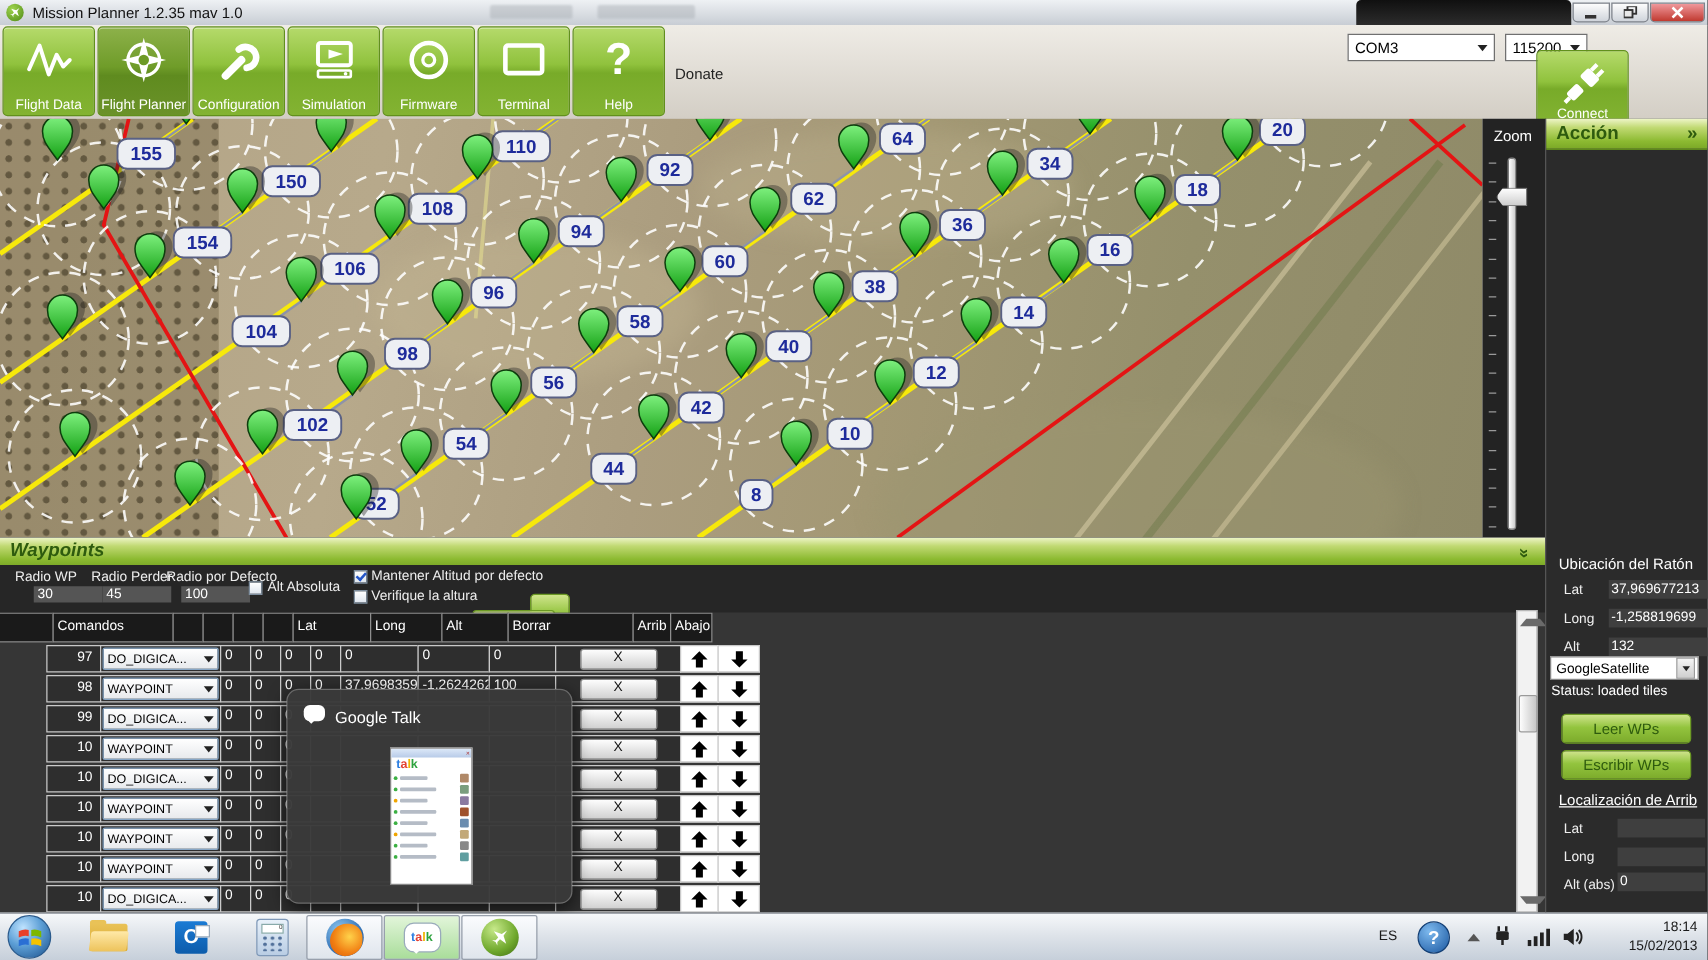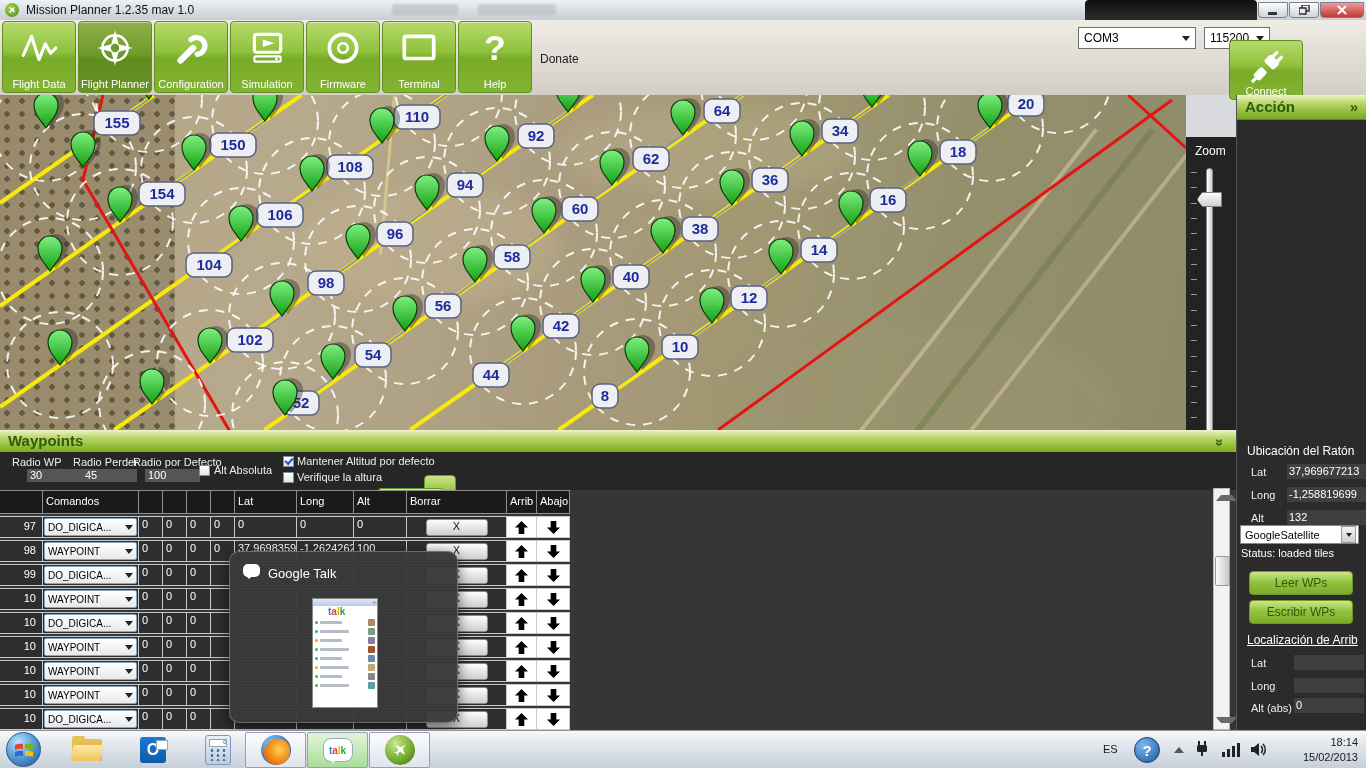--- a/index.html
+++ b/index.html
@@ -26,21 +26,21 @@
   #connect-btn{position:absolute;left:1229px;top:1px;width:74px;height:60px;border-radius:4px;background:linear-gradient(180deg,#b5da6b 0%,#90c23d 42%,#78ab29 52%,#83b332 100%);border:1px solid #61901c;display:flex;flex-direction:column;align-items:center;justify-content:flex-end;padding-bottom:2px;box-sizing:border-box;margin-top:19px;}
   
   #map{position:absolute;left:0;top:95px;width:1186px;height:335px;overflow:hidden;background:linear-gradient(100deg,#b3a486 0%,#b7a98b 25%,#ab9d7f 45%,#a39874 60%,#95906c 78%,#8f8a68 100%);}
   #grove{position:absolute;left:0;top:0;width:175px;height:100%;background-color:rgba(110,96,66,.38);background-image:radial-gradient(circle at 7px 6px,rgba(55,47,28,.55) 0 2.5px,transparent 3px);background-size:15px 13px;}
   .patch{position:absolute;border-radius:50%;filter:blur(9px);}
   .track{position:absolute;opacity:.65;}
   #map-ov{position:absolute;left:0;top:0;}
   #map-info{position:absolute;left:2px;top:9px;background:rgba(35,35,35,.78);color:#fff;font-size:11px;line-height:12px;padding:3px 6px 4px 4px;z-index:5;}
   #map-attr{position:absolute;left:6px;bottom:11px;font-size:11px;color:#2334cc;text-shadow:0 0 2px rgba(255,255,255,.7);z-index:5;}
   
-  #zoom-panel{position:absolute;left:1186px;top:95px;width:50px;height:335px;background:#232323;margin-top:42px;}
+  #zoom-panel{position:absolute;left:1186px;top:95px;width:50px;height:335px;background:#232323;}
   #zoom-label{position:absolute;left:9px;top:7px;color:#fff;font-size:12px;}
   .ztick{position:absolute;left:5px;width:6px;height:1px;background:#9a9a9a;}
   #ztrack{position:absolute;left:20px;top:31px;width:5px;height:296px;background:linear-gradient(90deg,#fff,#cfcfcf);border:1px solid #8a8a8a;border-radius:3px;}
   #zthumb{position:absolute;left:11px;top:55px;width:23px;height:13px;background:linear-gradient(180deg,#fdfdfd,#cfcfcf);border:1px solid #808080;clip-path:polygon(0 50%,22% 0,100% 0,100% 100%,22% 100%);}
   
   .gbar{background:linear-gradient(180deg,#eef5c8 0%,#c0d972 30%,#8cba31 75%,#7ba827 100%);border-bottom:1px solid #5d871c;color:#2e5b0e;font-weight:bold;}
   
   #right-panel{position:absolute;left:1236px;top:95px;width:130px;height:635px;background:#2b2b2b;border-left:1px solid #555;box-sizing:border-box;}
   #accion-bar{position:absolute;left:0;top:0;width:100%;height:25px;font-size:15px;line-height:24px;padding-left:8px;box-sizing:border-box;}
   #accion-exp{position:absolute;right:8px;top:0;font-size:15px;}
@@ -48,55 +48,55 @@
   .rp-field{position:absolute;background:#3f3f3f;color:#fff;font-size:11px;height:15px;line-height:15px;padding:0 2px;overflow:hidden;white-space:nowrap;}
   #rp-mouse-title{position:absolute;left:10px;top:349px;width:118px;color:#fff;font-size:12px;white-space:nowrap;overflow:hidden;}
   #rp-combo{position:absolute;left:3px;top:430px;width:119px;height:19px;background:#fff;border:1px solid #888;font-size:11px;color:#000;display:flex;align-items:center;justify-content:space-between;padding:0 2px 0 4px;box-sizing:border-box;}
   #rp-combo .dbtn{width:13px;height:15px;background:linear-gradient(180deg,#f4f4f4,#cfcfcf);border:1px solid #9a9a9a;display:flex;align-items:center;justify-content:center;}
   #rp-combo .dd{width:0;height:0;border-left:3px solid transparent;border-right:3px solid transparent;border-top:4px solid #222;}
   #rp-status{position:absolute;left:4px;top:452px;color:#fff;font-size:11px;}
   .gr-btn{position:absolute;left:12px;width:102px;height:22px;border-radius:4px;background:linear-gradient(180deg,#cfe48c,#93c43e 45%,#7cab2b);border:1px solid #6c9a24;color:#2e5b0e;font-size:12px;display:flex;align-items:center;justify-content:center;}
   #rp-home-title{position:absolute;left:10px;top:538px;width:118px;color:#fff;font-size:12px;text-decoration:underline;white-space:nowrap;overflow:hidden;}
   
   #bottom-panel{position:absolute;left:0;top:430px;width:1236px;height:300px;background:#363636;overflow:hidden;}
-  #wp-bar{position:absolute;left:0;top:0;width:100%;height:24px;font-size:15px;line-height:21px;padding-left:8px;box-sizing:border-box;}
+  #wp-bar{position:absolute;left:0;top:0;width:100%;height:24px;font-size:15px;line-height:21px;padding-left:8px;box-sizing:border-box;font-style:italic;}
   #wp-collapse{position:absolute;right:12px;top:2px;transform:rotate(90deg);font-size:14px;}
   #wp-controls{position:absolute;left:0;top:22px;width:100%;height:38px;background:#262626;}
   .wc-lab{position:absolute;color:#eee;font-size:11px;white-space:nowrap;}
   .wc-field{position:absolute;background:#555;color:#fff;font-size:11px;height:13px;line-height:13px;padding:0 3px;width:49px;}
   .cb{position:absolute;width:11px;height:11px;background:linear-gradient(180deg,#fff,#dfe6ee);border:1px solid #7e8e9e;box-sizing:border-box;}
   .cb .chk{position:absolute;left:1px;top:1px;width:6px;height:3px;border-left:2px solid #2456c8;border-bottom:2px solid #2456c8;transform:rotate(-48deg);}
   #abajo-tab{position:absolute;left:424px;top:23px;width:30px;height:15px;border-radius:4px 4px 0 0;background:linear-gradient(180deg,#cfe48c,#93c43e);border:1px solid #6c9a24;}
   #abajo-btn{position:absolute;left:378px;top:36px;width:64px;height:16px;border-radius:3px;background:linear-gradient(180deg,#cfe48c,#93c43e 45%,#7cab2b);border:1px solid #6c9a24;color:#2e5b0e;font-size:11px;text-align:center;line-height:15px;text-decoration:underline;}
   
   #wp-table{position:absolute;left:0;top:60px;width:1213px;height:240px;overflow:hidden;}
   .wp-head,.wp-row{display:grid;grid-template-columns:43px 96px 24px 24px 24px 24px 62px 57px 53px 100px 30px 33px;}
   .wp-head{height:24px;margin-bottom:2px;}
-  .wp-row{height:22px;margin-bottom:2px;}
+  .wp-row{height:22px;margin-bottom:2px;padding-left:38px;}
   .c{border:1px solid #c9c9c9;margin-left:-1px;background:#2e2e2e;color:#fff;font-size:11px;padding:1px 3px;overflow:hidden;white-space:nowrap;box-sizing:border-box;}
   .wp-head .c{background:#1a1a1a;border-color:#8e8e8e;line-height:19px;}
   .c.num{text-align:right;padding-right:6px;line-height:17px;}
   .c.cmdc{padding:1px 1px;background:#2e2e2e;}
   .cmd{height:100%;background:linear-gradient(180deg,#fff,#e7e9ec);border:1px solid #86a6c6;border-radius:2px;color:#000;font-size:10px;display:flex;align-items:center;justify-content:space-between;padding:0 3px;box-sizing:border-box;}
   .cmd .dd{width:0;height:0;border-left:4px solid transparent;border-right:4px solid transparent;border-top:5px solid #222;}
   .c.bor{display:flex;align-items:center;justify-content:center;padding:0;}
   .xbtn{width:60px;height:15px;background:linear-gradient(180deg,#fdfdfd,#d0d0d0);border:1px solid #8a8a8a;border-radius:3px;color:#111;font-size:11px;line-height:13px;text-align:center;}
   .c.arr{background:#fff;display:flex;align-items:center;justify-content:center;padding:0;}
   
   #wp-scroll{position:absolute;left:1213px;top:58px;width:17px;height:242px;background:#f2f2f2;border:1px solid #b8b8b8;box-sizing:border-box;}
   .sb-arrow{position:absolute;left:2px;width:11px;height:0;border-left:5px solid transparent;border-right:5px solid transparent;}
   #sb-up{top:6px;border-bottom:6px solid #6a6a6a;}
   #sb-down{bottom:6px;border-top:6px solid #6a6a6a;}
   #sb-thumb{position:absolute;left:1px;top:67px;width:13px;height:28px;background:linear-gradient(90deg,#fdfdfd,#c6c6c6);border:1px solid #9a9a9a;border-radius:2px;}
   
   #gtalk-popup{position:absolute;left:229px;top:551px;width:227px;height:170px;background:rgba(58,58,58,.97);border:1px solid rgba(255,255,255,.25);border-radius:10px;box-shadow:0 4px 14px rgba(0,0,0,.6);z-index:50;}
   #gtalk-title{position:absolute;left:38px;top:14px;color:#fff;font-size:13px;}
   #gtalk-thumb{position:absolute;left:82px;top:46px;width:64px;height:108px;background:#fff;border:1px solid #888;font-size:4px;overflow:hidden;}
   #gt-titlebar{height:7px;background:linear-gradient(180deg,#dce8f8,#b8cbe8);display:flex;justify-content:space-between;align-items:center;padding:0 1px;color:#345;}
-  #gt-logo{padding:1px 15px;font-weight:bold;font-size:10px;line-height:10px;}
+  #gt-logo{padding:1px 4px;font-weight:bold;font-size:10px;line-height:10px;}
   .gt-row{display:flex;align-items:center;gap:2px;padding:1px 2px;}
   .gt-dot{width:3px;height:3px;border-radius:50%;}
   .gt-bar{height:3px;background:#b5bcc6;border-radius:1px;}
   .gt-ava{width:7px;height:7px;margin-left:auto;border-radius:1px;}
   
   #taskbar{position:absolute;left:0;top:730px;width:1366px;height:38px;background:linear-gradient(180deg,#f6f8fa 0%,#dfe4ea 45%,#c6cfda 100%);border-top:1px solid #8e949c;box-sizing:border-box;z-index:100;}
   #start-orb{position:absolute;left:6px;top:1px;width:35px;height:35px;border-radius:50%;background:radial-gradient(circle at 35% 28%,#bfe3ff 0%,#5d9fd6 40%,#1d5globe 70%,#174a80 100%);background:radial-gradient(circle at 35% 28%,#bfe3ff 0%,#5d9fd6 45%,#1a4f8a 100%);border:1px solid #2a5a8c;display:flex;align-items:center;justify-content:center;box-sizing:border-box;}
   .tk-ico{position:absolute;top:3px;display:flex;align-items:center;justify-content:center;width:34px;height:32px;}
   .tk-app{position:absolute;top:1px;width:61px;height:36px;border:1px solid #98a0ac;border-radius:2px;background:linear-gradient(180deg,#fbfcfe,#dfe5ec);display:flex;align-items:center;justify-content:center;box-sizing:border-box;}
   .tk-app.glow{background:linear-gradient(180deg,#e2f5da,#a9dd9a);}

